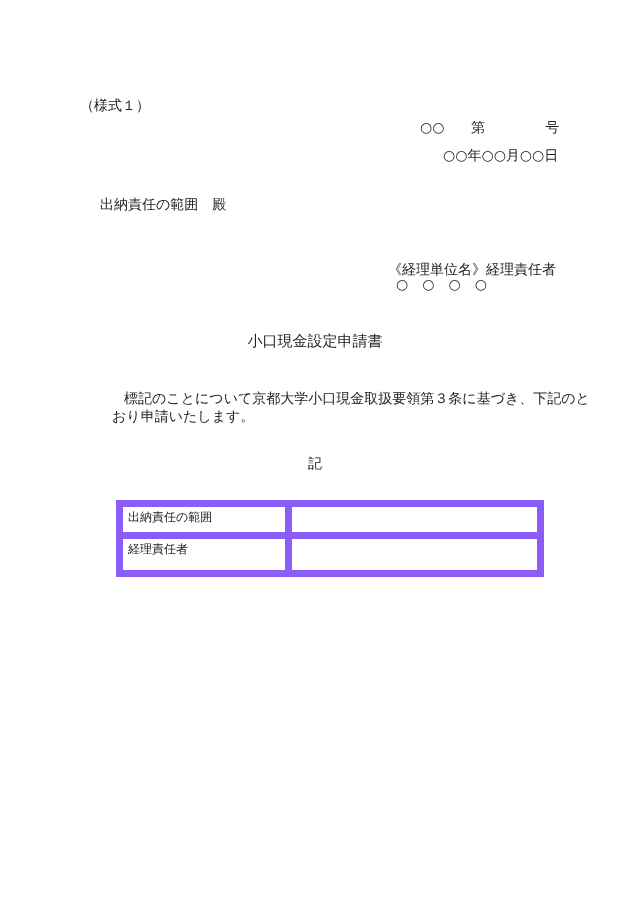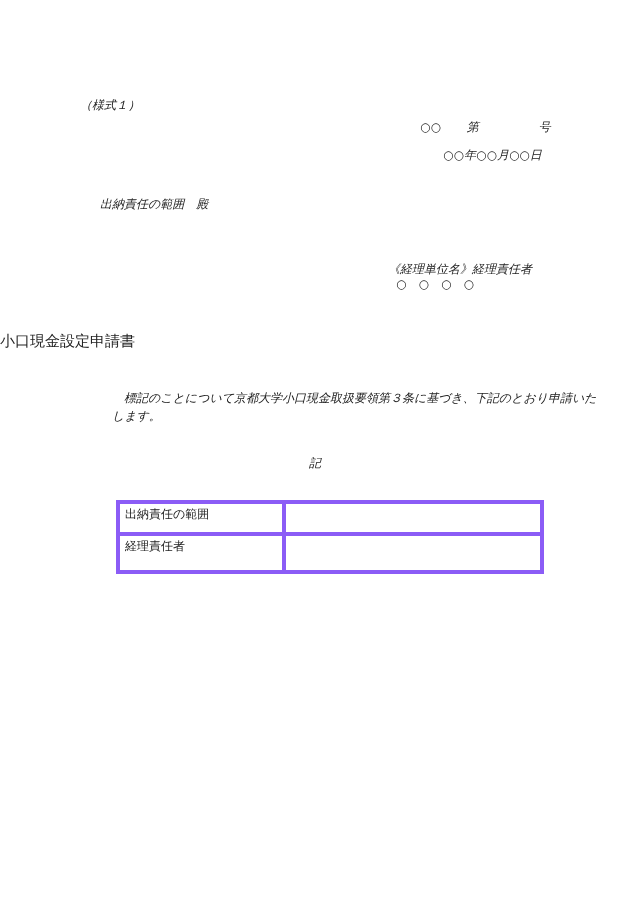--- a/index.html
+++ b/index.html
@@ -1,31 +1,31 @@
 <!DOCTYPE html>
 <html><head>
 <meta charset="utf-8">
 <style>
   html, body { margin: 0; padding: 0; background: #ffffff; }
   body { width: 630px; height: 915px; position: relative; overflow: hidden;
          font-family: "DejaVu Serif", "Liberation Serif", serif; color: #222; }
   .abs { position: absolute; white-space: nowrap; }
-  .t { font-size: 12px; line-height: 14px; font-style: italic; }
+  .t { font-size: 14px; line-height: 14px; }
   .form-no { left: 80px; top: 98px; }
   .docnum { left: 420px; top: 120px; }
   .docnum span { display: inline-block; }
   .date { left: 443px; top: 148px; }
   .recipient { left: 100px; top: 197px; }
   .sender { left: 388px; top: 262px; }
   .sender-name { left: 396px; top: 277px; letter-spacing: 0; }
-  .title { left: 0; width: 630px; top: 332px; font-size: 15px; line-height: 18px; }
+  .title { left: 0; width: 630px; text-align: center; top: 332px; font-size: 15px; line-height: 18px; }
   .body-text { left: 76px; top: 389px; width: 490px; white-space: normal; line-height: 18px; margin-left: 36px; }
   .ki { left: 0; width: 630px; text-align: center; top: 456px; }
   table.form { position: absolute; left: 116px; top: 500px; width: 428px; border-collapse: collapse; }
-  table.form td { border: 4px solid #8b5cf6; vertical-align: top; font-size: 12px; padding: 2px 5px; }
+  table.form td { border: 7px solid #8b5cf6; vertical-align: top; font-size: 12px; padding: 2px 5px; }
   td.label { width: 152px; }
 </style>
 </head>
 <body>
 
 <div class="abs t form-no">（様式１）</div>
 
 <div class="abs t docnum">
   <span>○○</span>
   <span style="margin-left:22px">第</span>

